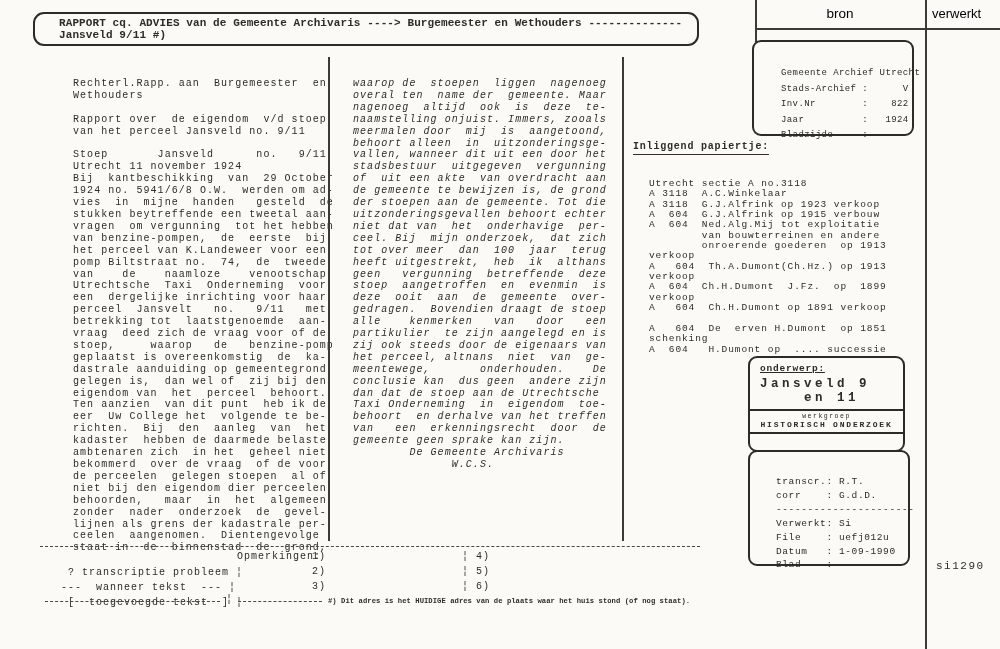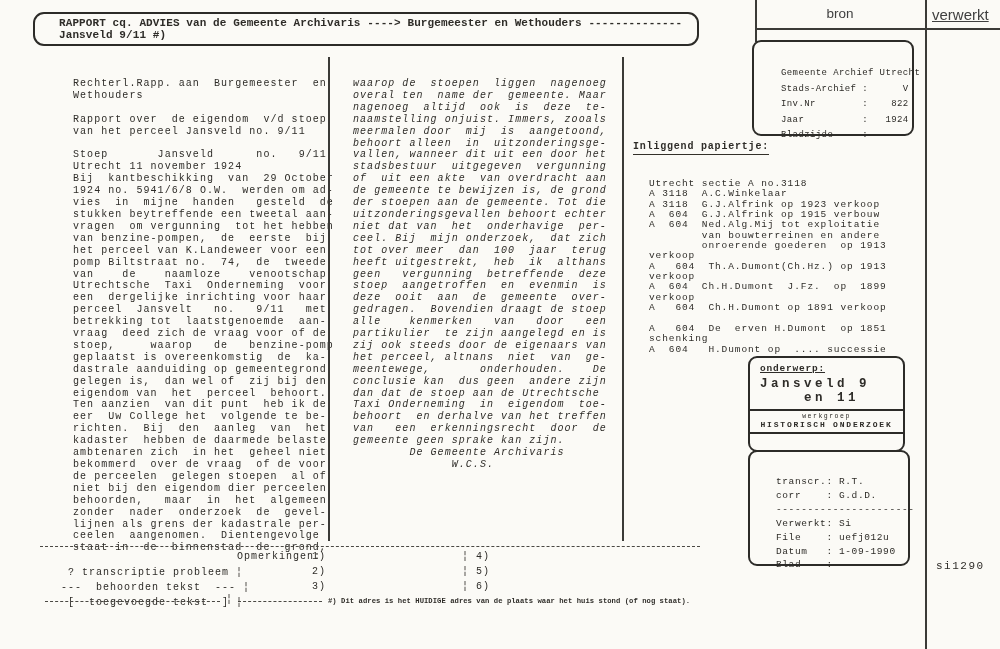--- a/index.html
+++ b/index.html
@@ -1,30 +1,30 @@
 <!DOCTYPE html>
 <html><head>
 <meta charset="utf-8">
 <style>
   html,body{margin:0;padding:0;background:#e8e6e1;}
   .page{position:relative;width:1000px;height:649px;background:#fbfaf6;color:#2e2c28;overflow:hidden;}
   .mono{font-family:"Liberation Mono","DejaVu Sans Mono",monospace;}
-  .sans{font-family:"Liberation Sans",sans-serif;color:#404040;}
+  .sans{font-family:"Liberation Sans",sans-serif;color:#000000;}
   pre{margin:16px;white-space:pre;}
   .vline{position:absolute;width:1.5px;background:#3b3a37;}
   .hline{position:absolute;height:1.5px;background:#3b3a37;}
   .dash-h{position:absolute;height:0;border-top:1.6px dashed #4a4843;}
   .rbox{position:absolute;border:2px solid #2c2b28;border-radius:9px;}
   .hdr-box{position:absolute;left:33px;top:12px;width:666px;height:34px;border:2.5px solid #2c2b28;border-radius:11px;display:flex;align-items:center;padding-left:24px;box-sizing:border-box;}
   .hdr-text{font-size:11px;letter-spacing:0.1px;font-weight:bold;}
   .col{position:absolute;font-size:10px;line-height:11.9px;letter-spacing:1.05px;}
   .col1{left:57px;top:62px;}
   .col2{left:337px;top:62px;font-style:italic;}
   .bron{position:absolute;left:756px;top:6px;width:168px;text-align:center;font-size:13.5px;}
-  .verwerkt{position:absolute;left:932px;top:6px;font-size:15px;text-decoration:underline;}
+  .verwerkt{position:absolute;left:932px;top:6px;font-size:13px;}
   .archief{left:752px;top:40px;width:158px;height:92px;}
   .abox-text{padding:8px 0 0 11px;font-size:9px;line-height:15.5px;letter-spacing:0.4px;}
   .inl-head{position:absolute;left:633px;top:141px;font-size:10px;font-weight:bold;letter-spacing:0.8px;border-bottom:1.5px solid #333029;padding-bottom:2px;}
   .inl-list{position:absolute;left:633px;top:163px;font-size:9.5px;line-height:10.35px;letter-spacing:0.9px;}
   .onderwerp{left:748px;top:356px;width:157px;height:96px;box-sizing:border-box;}
   .ond-label{margin:5px 0 0 10px;font-size:9.5px;font-weight:bold;letter-spacing:0.8px;text-decoration:underline;}
   .ond-subject{margin:3px 0 0 10px;font-size:12.5px;font-weight:bold;letter-spacing:3.5px;line-height:14px;}
   .ond-sec2{border-top:2px solid #2c2b28;border-bottom:2px solid #2c2b28;margin-top:4px;text-align:center;padding:2px 0 3px;}
   .wg-small{font-size:6.5px;letter-spacing:1.5px;line-height:7px;}
   .wg-caps{font-size:8px;font-weight:bold;letter-spacing:1.8px;line-height:9px;}
@@ -170,21 +170,21 @@
 Verwerkt: Si
 File    : uefj012u
 Datum   : 1-09-1990
 Blad    :</pre>
   </div>
 
   <div class="mono si-code">si1290</div>
 
   <div class="dash-h" style="left:40px;top:546px;width:660px;"></div>
   <pre class="mono leg" style="left:45px;top:551px;"> ? transcriptie probleem ¦</pre>
-  <pre class="mono leg" style="left:45px;top:566px;">---  behoorden tekst  --- ¦</pre>
+  <pre class="mono leg" style="left:45px;top:566px;">---  wanneer tekst  --- ¦</pre>
   <pre class="mono leg" style="left:45px;top:581px;"> [  toegevoegde tekst  ] ¦</pre>
   <div class="mono leg" style="left:237px;top:551px;">Opmerkingen:</div>
   <div class="mono leg" style="left:312px;top:551px;">1)</div>
   <div class="mono leg" style="left:312px;top:566px;">2)</div>
   <div class="mono leg" style="left:312px;top:581px;">3)</div>
   <div class="mono leg" style="left:462px;top:551px;">¦  4)</div>
   <div class="mono leg" style="left:462px;top:566px;">¦  5)</div>
   <div class="mono leg" style="left:462px;top:581px;">¦  6)</div>
   <div class="dash-h" style="left:45px;top:601px;width:175px;"></div>
   <div class="mono leg" style="left:226px;top:594px;">¦</div>

